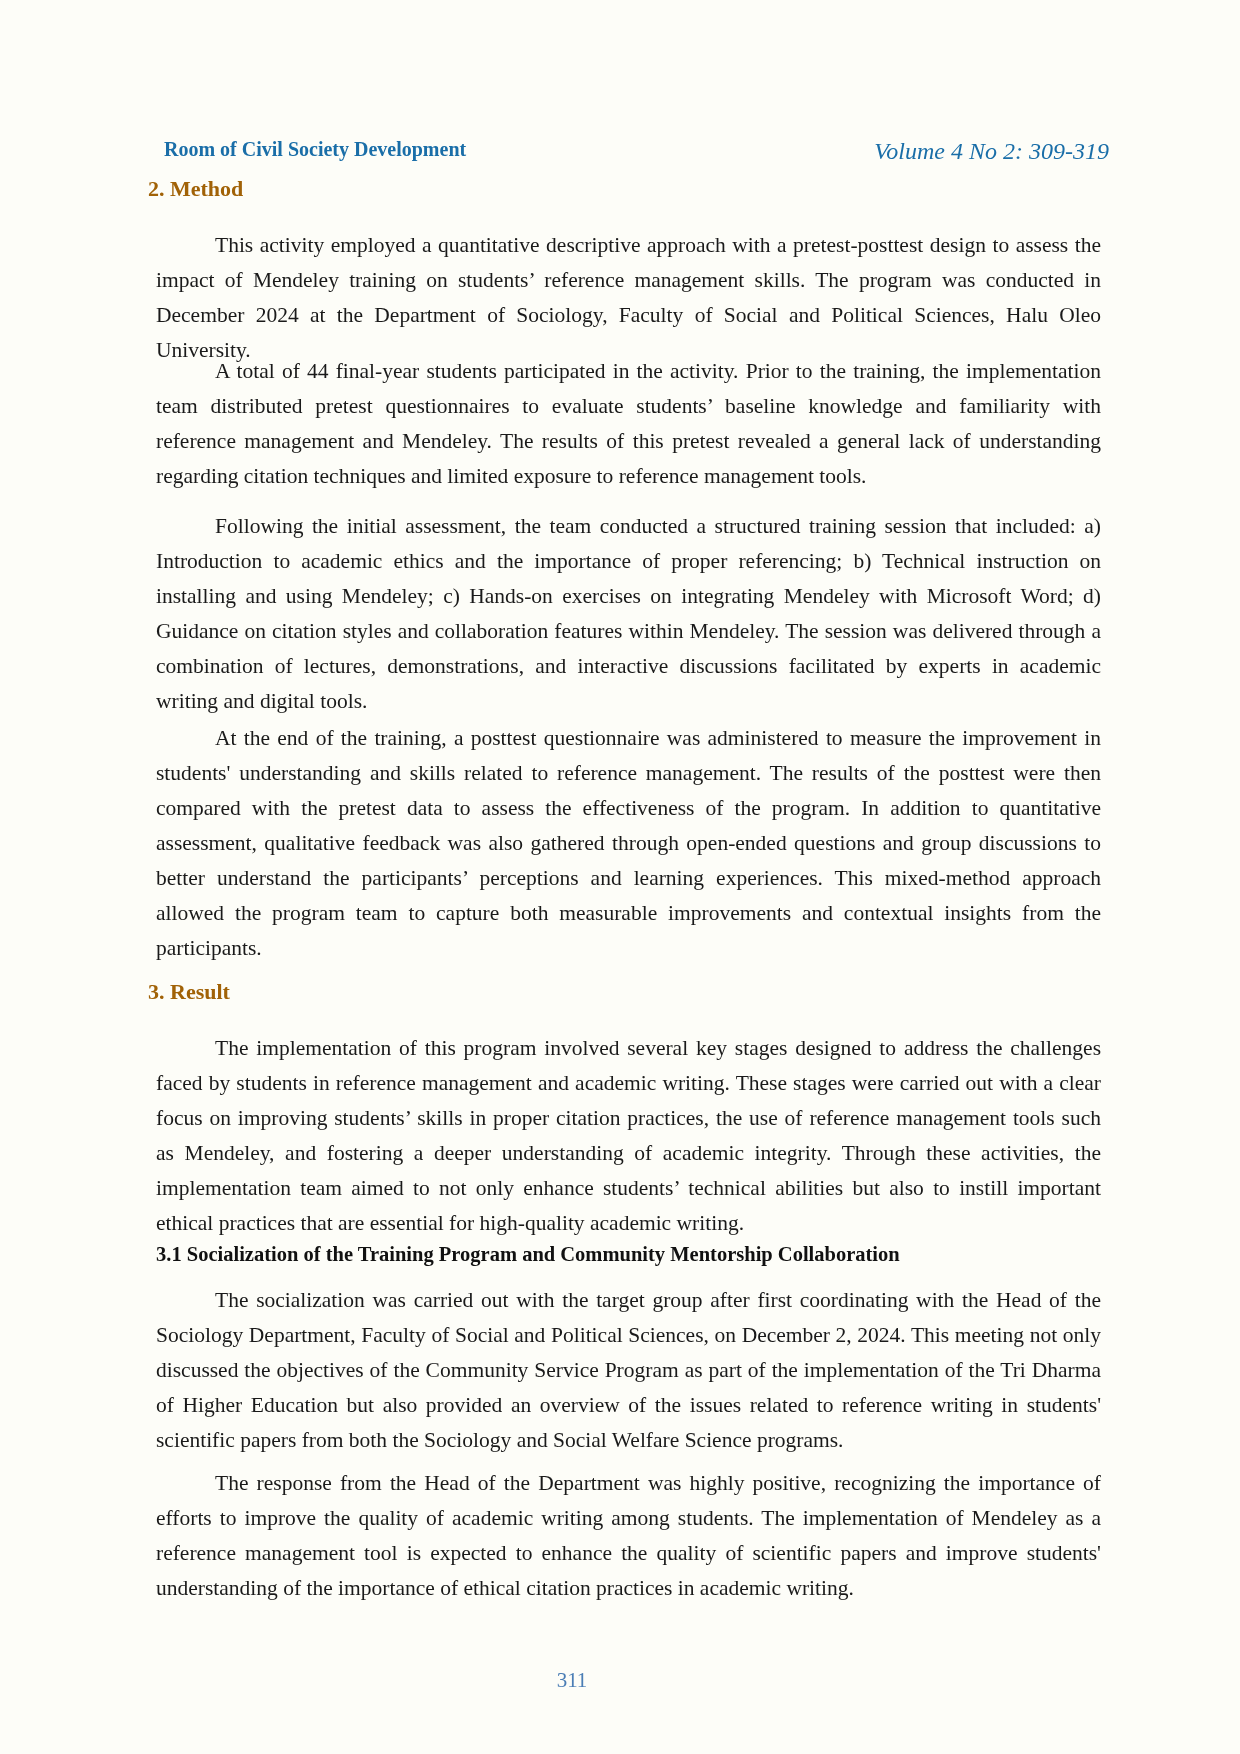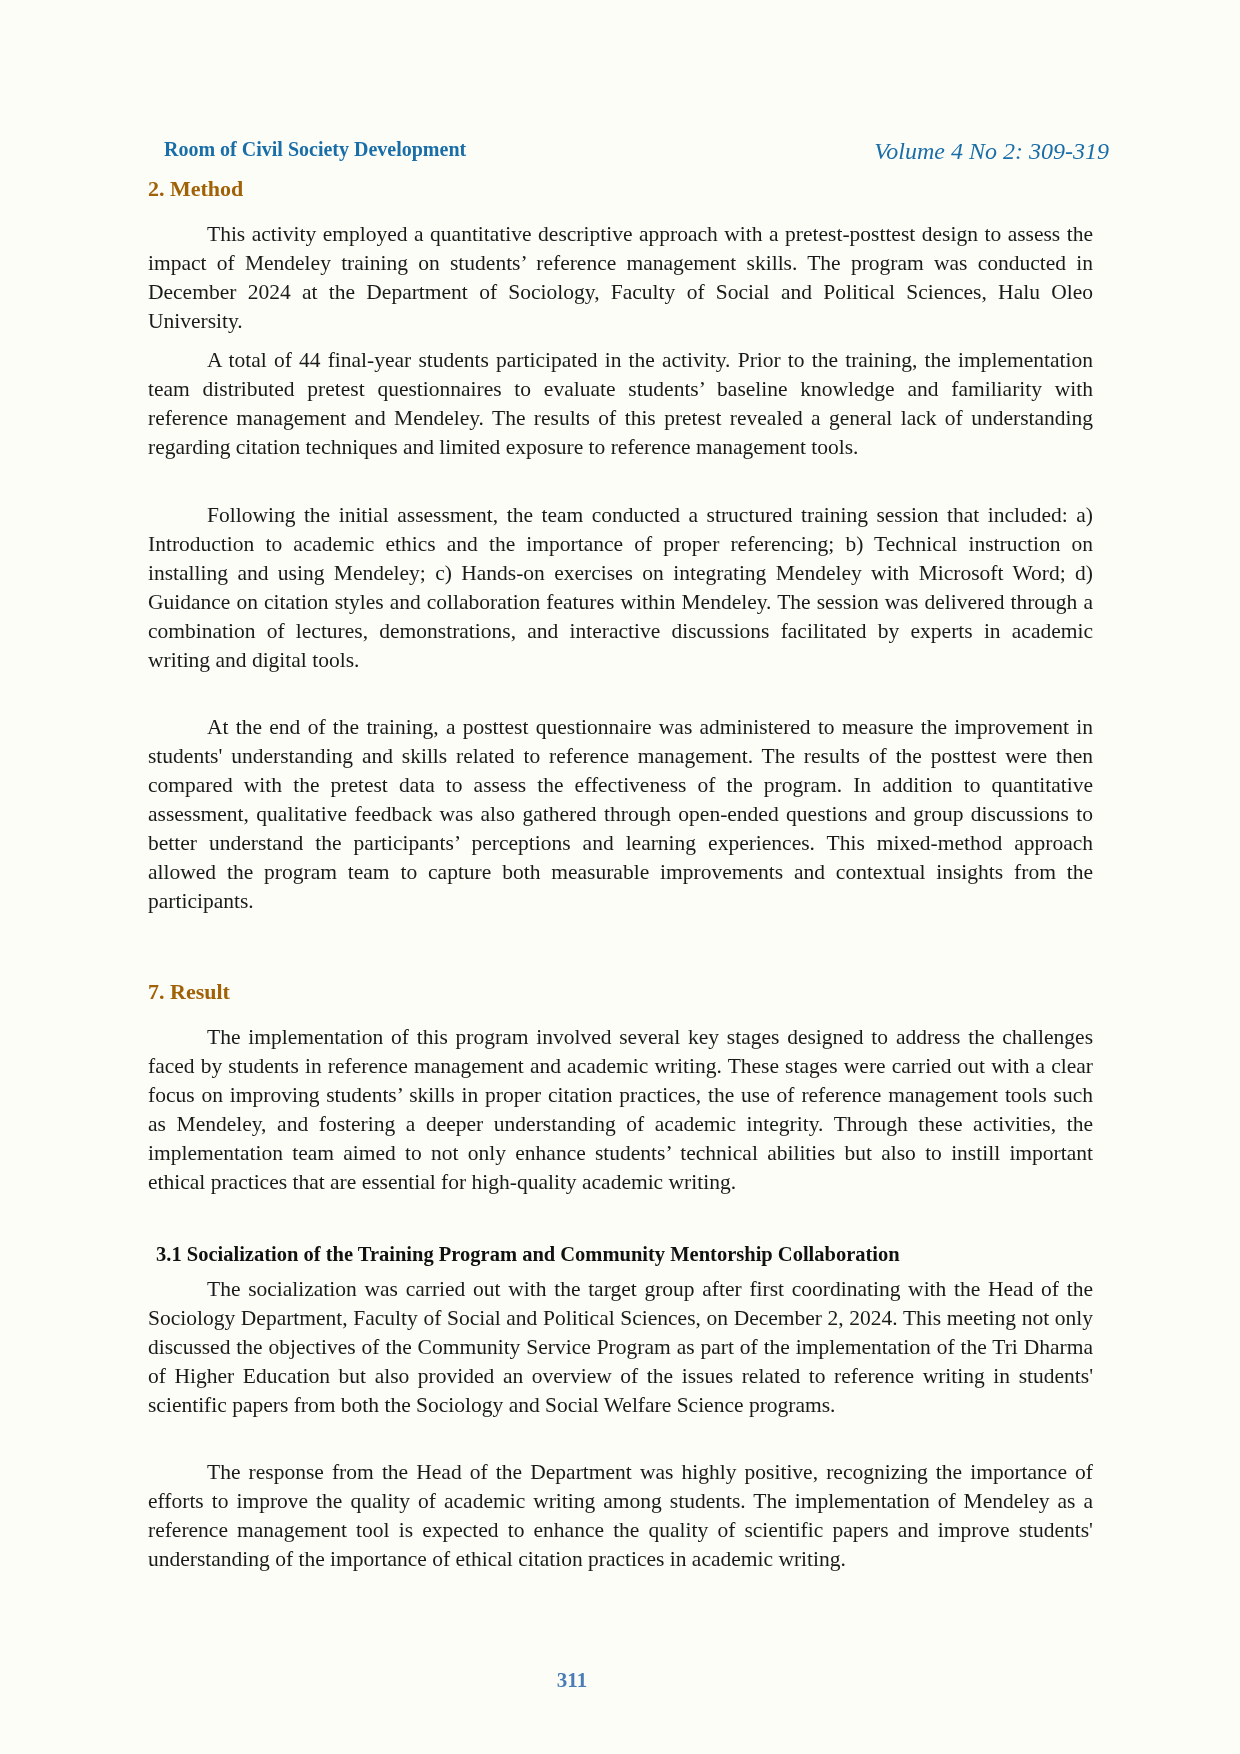--- a/index.html
+++ b/index.html
@@ -55,33 +55,33 @@
     left: 0;
     font-weight: bold;
     font-size: 20.5px;
     color: #111;
     margin: 8px;
   }
   .para {
     position: absolute;
     left: 0;
     width: 945px;
-    margin: 0;
+    margin: 8px;
     font-size: 21.5px;
-    line-height: 29px;
+    line-height: 35px;
     text-align: justify;
     text-indent: 59px;
   }
   .page-number {
     position: absolute;
     top: 1668px;
     left: 0;
     width: 1144px;
     text-align: center;
-    font-weight: bold;
+    font-weight: normal;
     font-size: 21px;
     color: #4a7db5;
   }
 </style>
 </head>
 <body>
 
 <div class="page">
 
   <div class="running-header">
@@ -89,21 +89,21 @@
     <span class="volume-info">Volume 4 No 2: 309-319</span>
   </div>
 
   <h2 class="section-heading" style="top:176px;">2. Method</h2>
 
   <p class="para" style="top:220px;">This activity employed a quantitative descriptive approach with a pretest-posttest design to assess the impact of Mendeley training on students’ reference management skills. The program was conducted in December 2024 at the Department of Sociology, Faculty of Social and Political Sciences, Halu Oleo University.</p>
   <p class="para" style="top:346px;">A total of 44 final-year students participated in the activity. Prior to the training, the implementation team distributed pretest questionnaires to evaluate students’ baseline knowledge and familiarity with reference management and Mendeley. The results of this pretest revealed a general lack of understanding regarding citation techniques and limited exposure to reference management tools.</p>
   <p class="para" style="top:501px;">Following the initial assessment, the team conducted a structured training session that included: a) Introduction to academic ethics and the importance of proper referencing; b) Technical instruction on installing and using Mendeley; c) Hands-on exercises on integrating Mendeley with Microsoft Word; d) Guidance on citation styles and collaboration features within Mendeley. The session was delivered through a combination of lectures, demonstrations, and interactive discussions facilitated by experts in academic writing and digital tools.</p>
   <p class="para" style="top:713px;">At the end of the training, a posttest questionnaire was administered to measure the improvement in students' understanding and skills related to reference management. The results of the posttest were then compared with the pretest data to assess the effectiveness of the program. In addition to quantitative assessment, qualitative feedback was also gathered through open-ended questions and group discussions to better understand the participants’ perceptions and learning experiences. This mixed-method approach allowed the program team to capture both measurable improvements and contextual insights from the participants.</p>
 
-  <h2 class="section-heading" style="top:979px;">7. Result</h2>
+  <h2 class="section-heading" style="top:979px;">3. Result</h2>
 
   <p class="para" style="top:1023px;">The implementation of this program involved several key stages designed to address the challenges faced by students in reference management and academic writing. These stages were carried out with a clear focus on improving students’ skills in proper citation practices, the use of reference management tools such as Mendeley, and fostering a deeper understanding of academic integrity. Through these activities, the implementation team aimed to not only enhance students’ technical abilities but also to instill important ethical practices that are essential for high-quality academic writing.</p>
 
   <h3 class="subsection-heading" style="top:1235px;">3.1 Socialization of the Training Program and Community Mentorship Collaboration</h3>
 
   <p class="para" style="top:1275px;">The socialization was carried out with the target group after first coordinating with the Head of the Sociology Department, Faculty of Social and Political Sciences, on December 2, 2024. This meeting not only discussed the objectives of the Community Service Program as part of the implementation of the Tri Dharma of Higher Education but also provided an overview of the issues related to reference writing in students' scientific papers from both the Sociology and Social Welfare Science programs.</p>
   <p class="para" style="top:1458px;">The response from the Head of the Department was highly positive, recognizing the importance of efforts to improve the quality of academic writing among students. The implementation of Mendeley as a reference management tool is expected to enhance the quality of scientific papers and improve students' understanding of the importance of ethical citation practices in academic writing.</p>
 
 </div>
 

